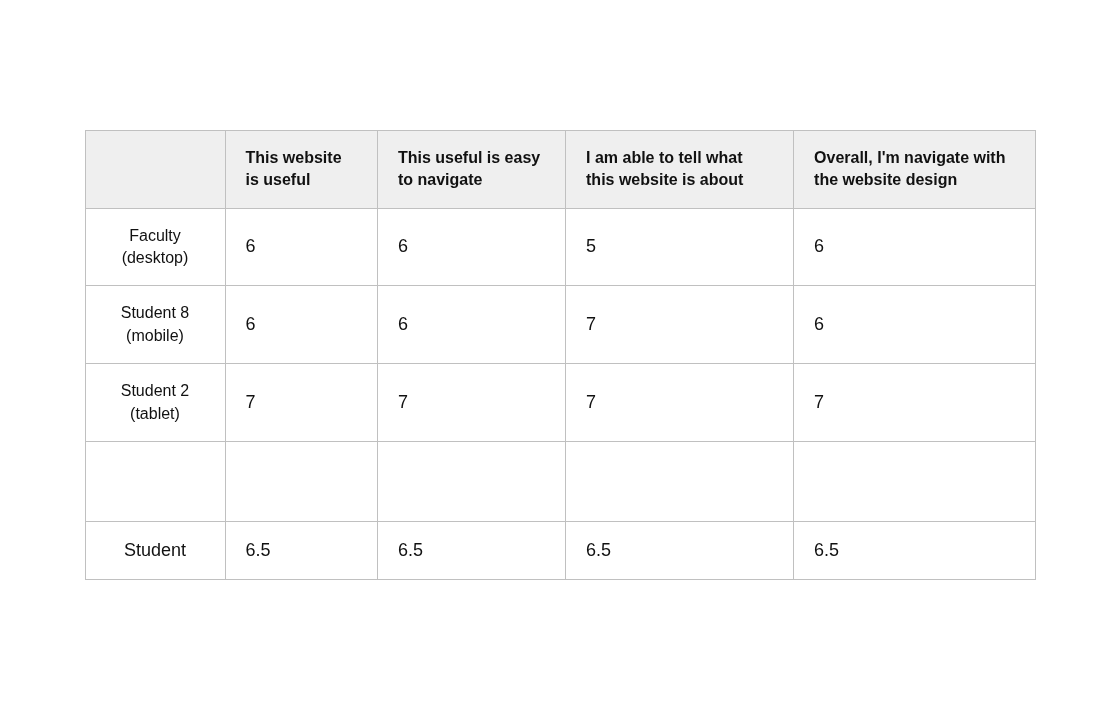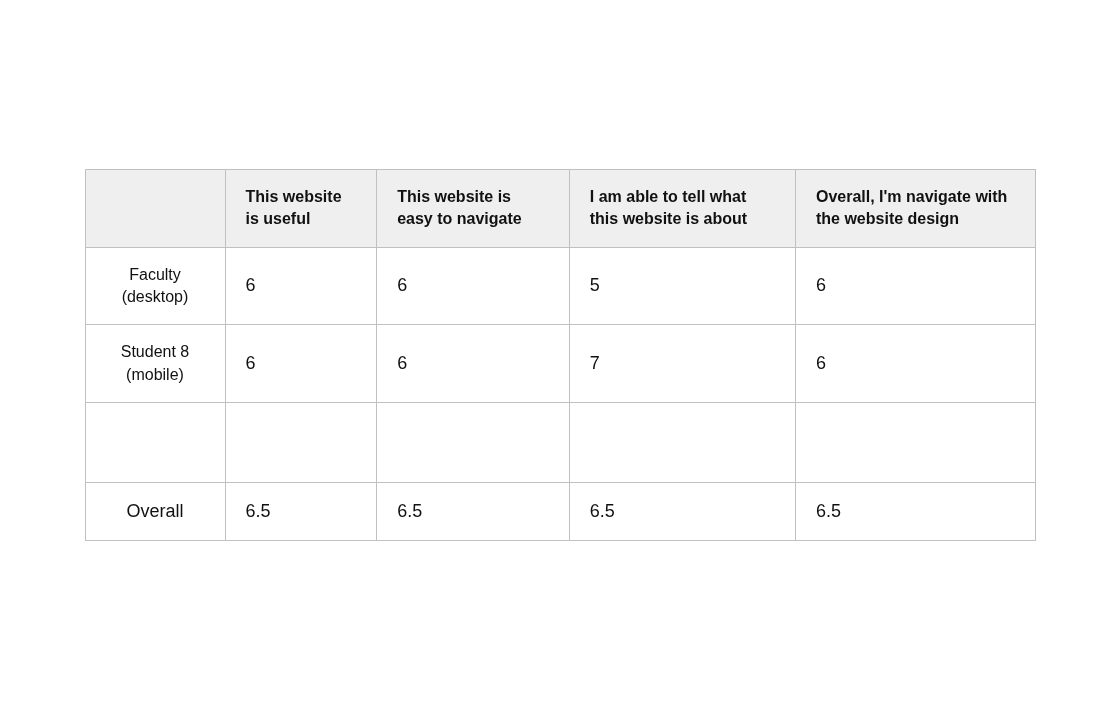--- a/index.html
+++ b/index.html
@@ -69,49 +69,56 @@
   </style>
 </head>
 <body>
 
 <div class="table-container">
   <table>
     <thead>
       <tr>
         <th></th>
         <th>This website is useful</th>
-        <th>This website is easy to navigate</th>
+        <th>This useful is easy to navigate</th>
         <th>I am able to tell what this website is about</th>
         <th>Overall, I'm navigate with the website design</th>
       </tr>
     </thead>
     <tbody id="table-body">
     <tr>
           <td>Faculty (desktop)</td>
           <td>6</td>
           <td>6</td>
           <td>5</td>
           <td>6</td>
         </tr>
         <tr>
           <td>Student 8 (mobile)</td>
           <td>6</td>
           <td>6</td>
           <td>7</td>
           <td>6</td>
         </tr>
+        <tr>
+          <td>Student 2 (tablet)</td>
+          <td>7</td>
+          <td>7</td>
+          <td>7</td>
+          <td>7</td>
+        </tr>
         <tr class="empty-row">
           <td></td>
           <td></td>
           <td></td>
           <td></td>
           <td></td>
         </tr>
         <tr>
-          <td>Overall</td>
+          <td>Student</td>
           <td>6.5</td>
           <td>6.5</td>
           <td>6.5</td>
           <td>6.5</td>
         </tr>
       </tbody>
   </table>
 </div>
 
 </body></html>

